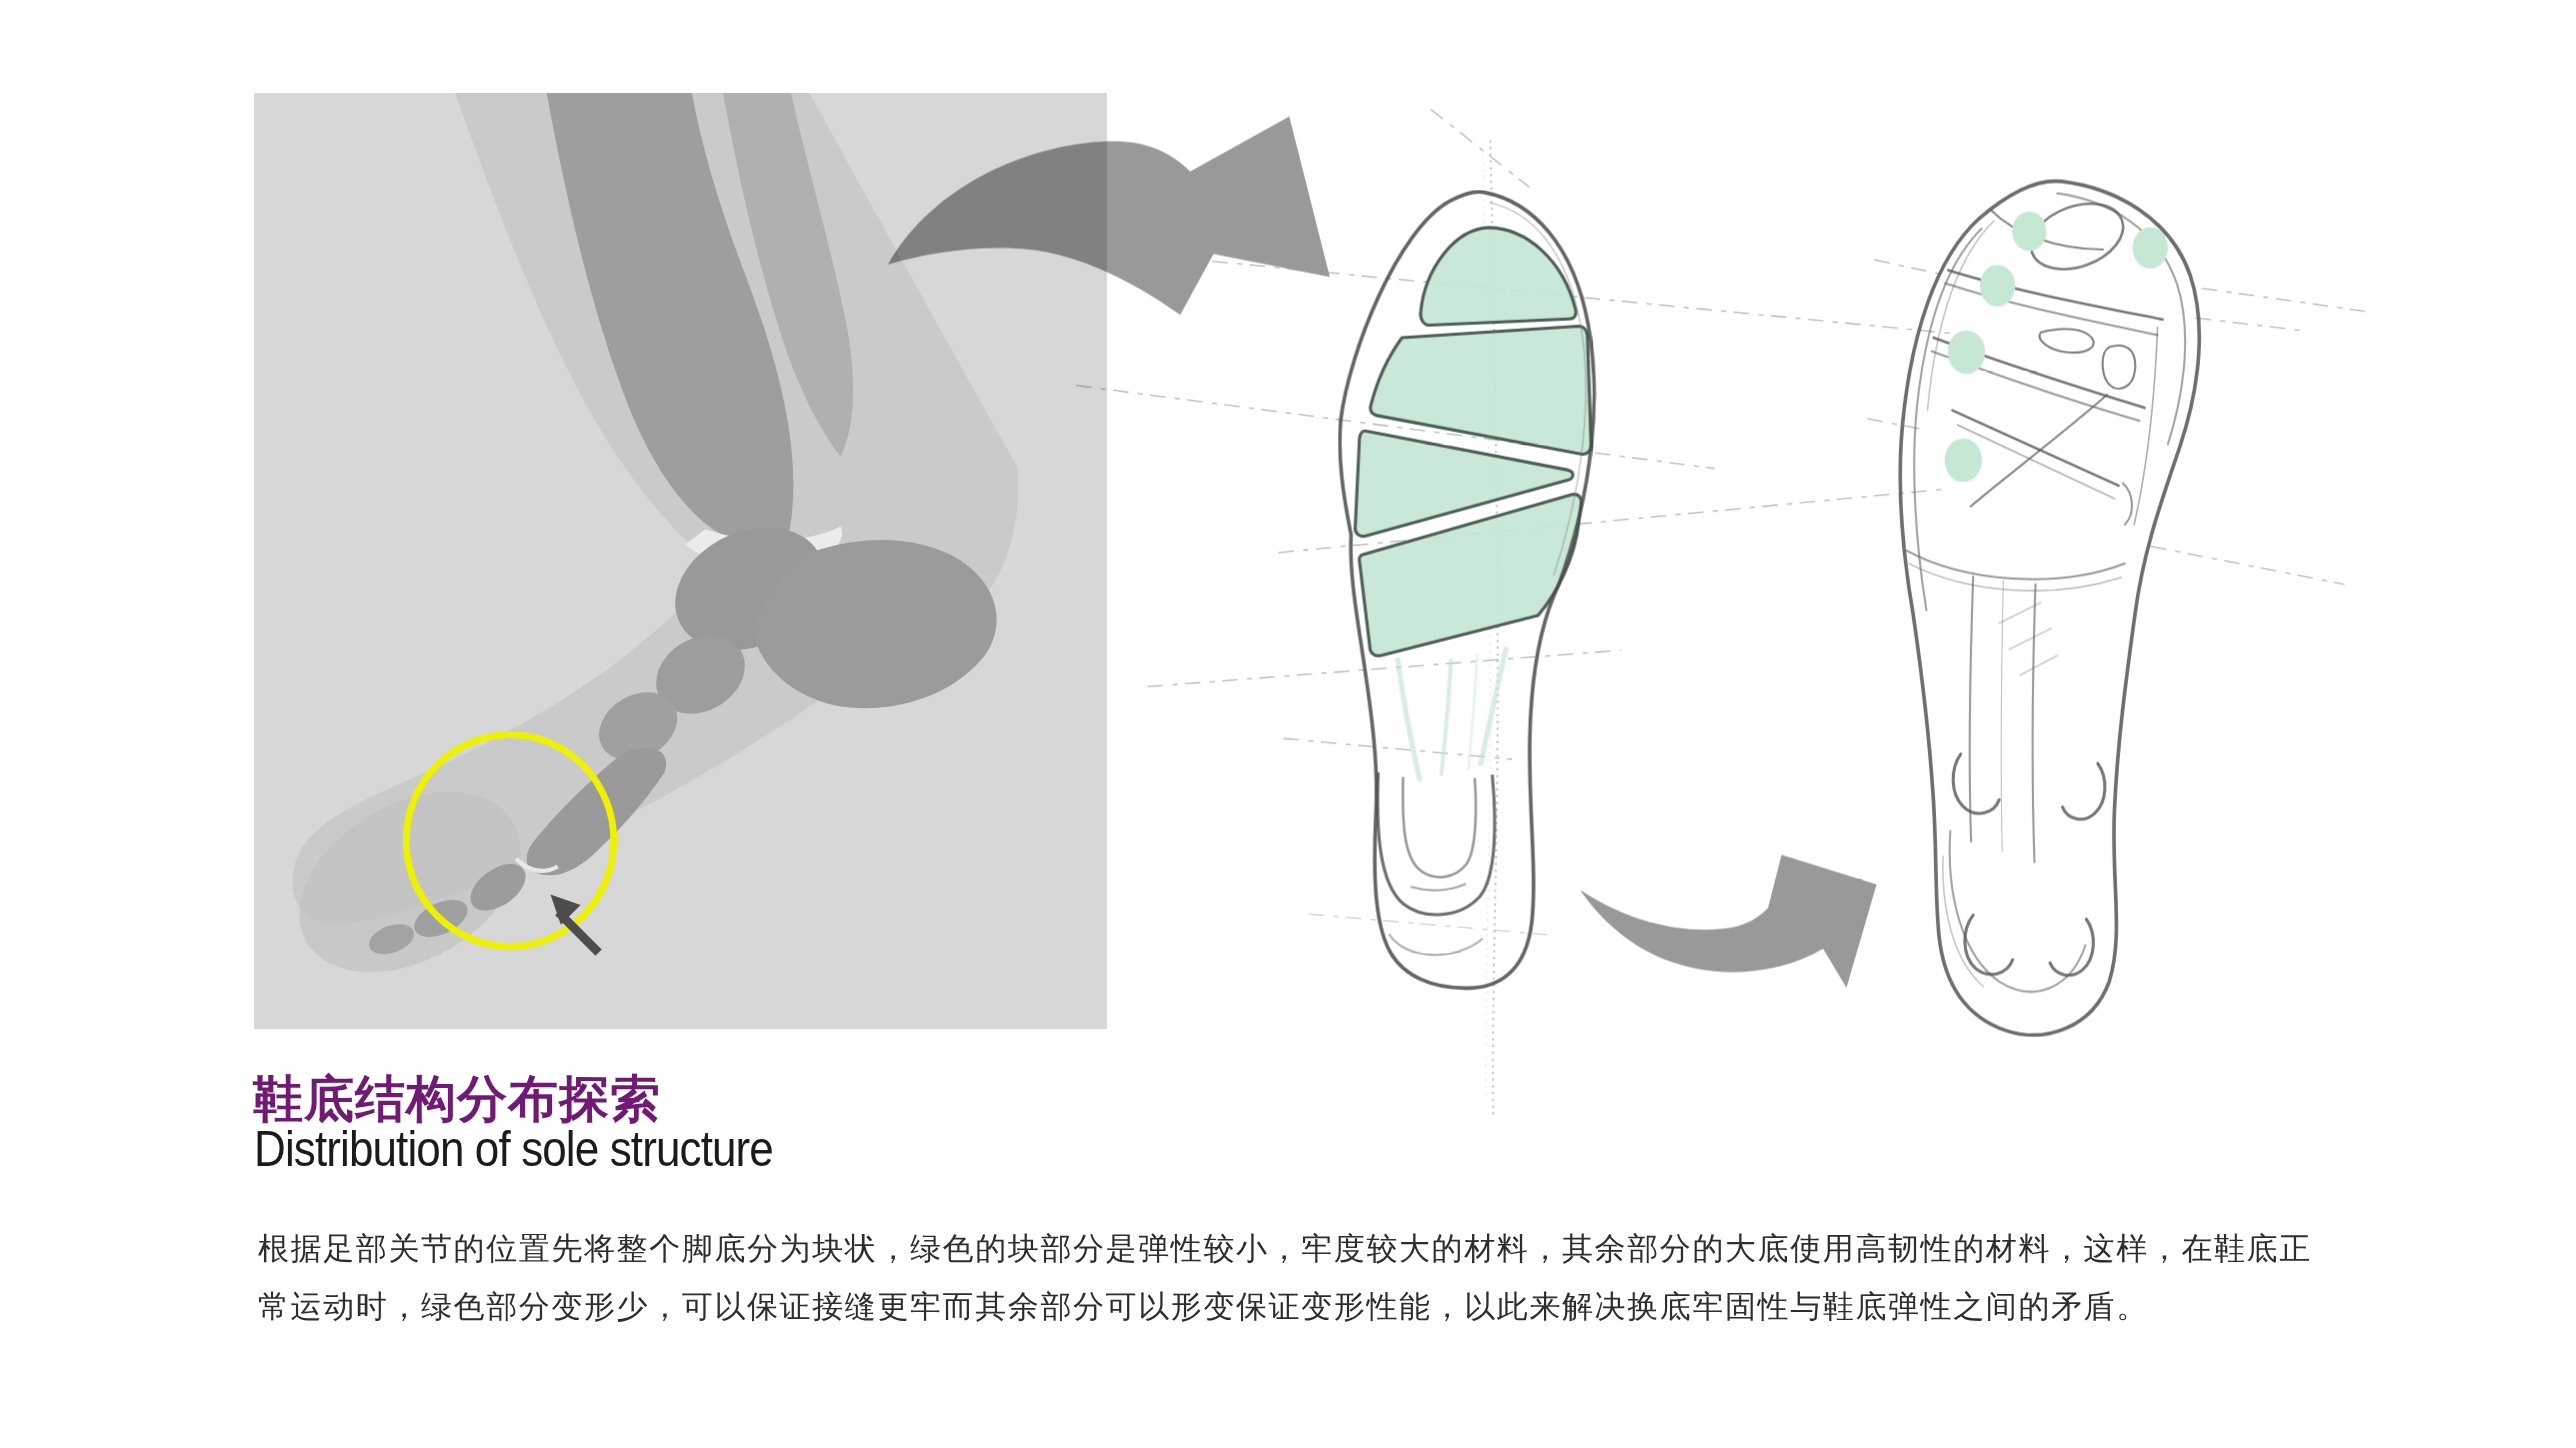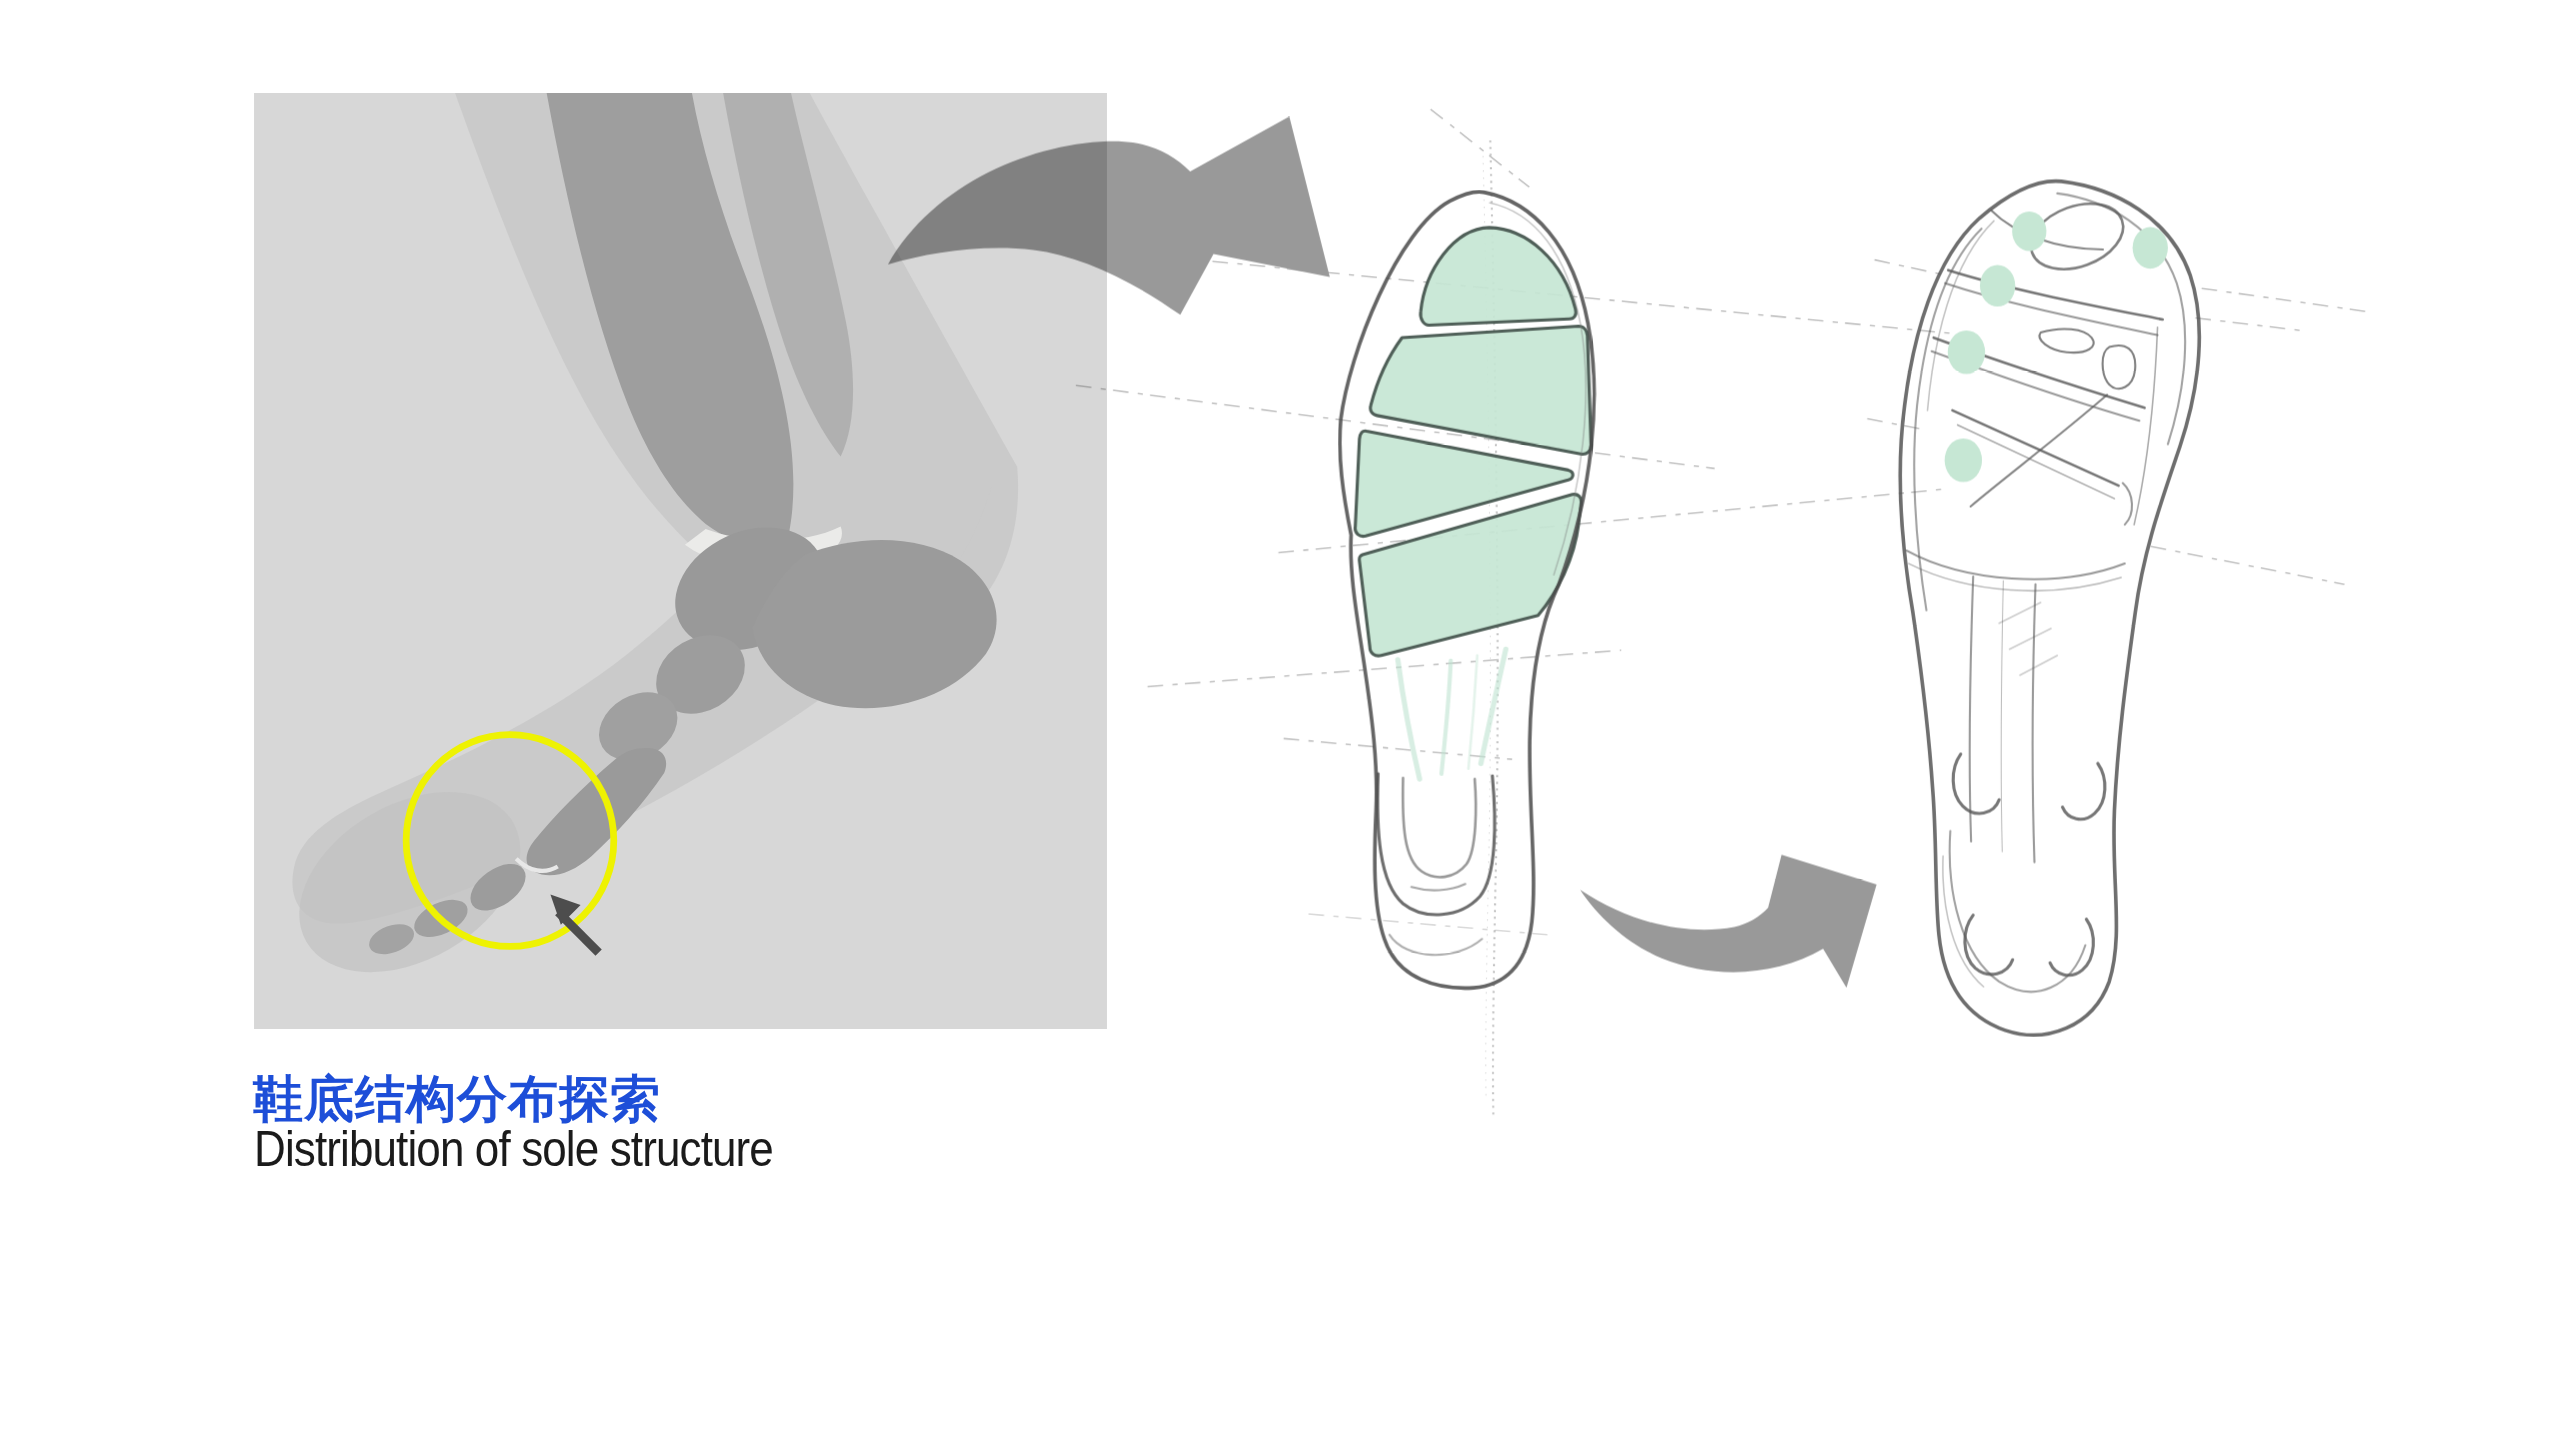--- a/index.html
+++ b/index.html
@@ -3,21 +3,21 @@
 <meta charset="utf-8">
 <style>
   html,body{margin:0;padding:0;background:#ffffff;}
   .canvas{
     position:relative;width:2576px;height:1449px;overflow:hidden;background:#ffffff;
     font-family:"Liberation Sans","DejaVu Sans",sans-serif;
   }
   .photo-wrap{position:absolute;left:254px;top:93px;width:853px;height:936px;}
   .overlay{position:absolute;left:0;top:0;width:2576px;height:1449px;mix-blend-mode:multiply;}
   .title-zh{
-    position:absolute;left:253px;top:1066px;font-size:50px;font-weight:700;color:#1d4ed8;
+    position:absolute;left:253px;top:1066px;font-size:50px;font-weight:700;color:#701a75;
     letter-spacing:1px;white-space:nowrap;
   }
   .title-en{
     position:absolute;left:254px;top:1120px;font-size:50px;font-weight:400;color:#1b1b1b;
     transform:scaleX(.88);transform-origin:left top;letter-spacing:-1px;white-space:nowrap;
   }
   .body-text{
     position:absolute;left:258px;top:1220px;font-size:31px;color:#2d2d2d;
     letter-spacing:1.6px;line-height:1.88;white-space:nowrap;
   }
@@ -192,15 +192,19 @@
          L 2483,224 L 2561,533 L 2337,489 L 2273,606
          C 2180,540 2080,492 1990,481 C 1890,470 1790,486 1710,509 Z" fill="#999999"></path>
     <path d="M 3043,1713 C 3140,1778 3250,1802 3340,1785 C 3365,1780 3390,1765 3405,1748
          L 3431,1646 L 3614,1703 L 3556,1902 L 3511,1827
          C 3420,1880 3300,1886 3200,1845 C 3140,1820 3080,1770 3043,1713 Z" fill="#999999"></path>
   </svg>
 
   <div class="title-zh">鞋底结构分布探索</div>
   <div class="title-en">Distribution of sole structure</div>
 
+  <div class="body-text">
+    <div>根据足部关节的位置先将整个脚底分为块状，绿色的块部分是弹性较小，牢度较大的材料，其余部分的大底使用高韧性的材料，这样，在鞋底正</div>
+    <div>常运动时，绿色部分变形少，可以保证接缝更牢而其余部分可以形变保证变形性能，以此来解决换底牢固性与鞋底弹性之间的矛盾。</div>
+  </div>
 
 </div>
 
 
 </body></html>

